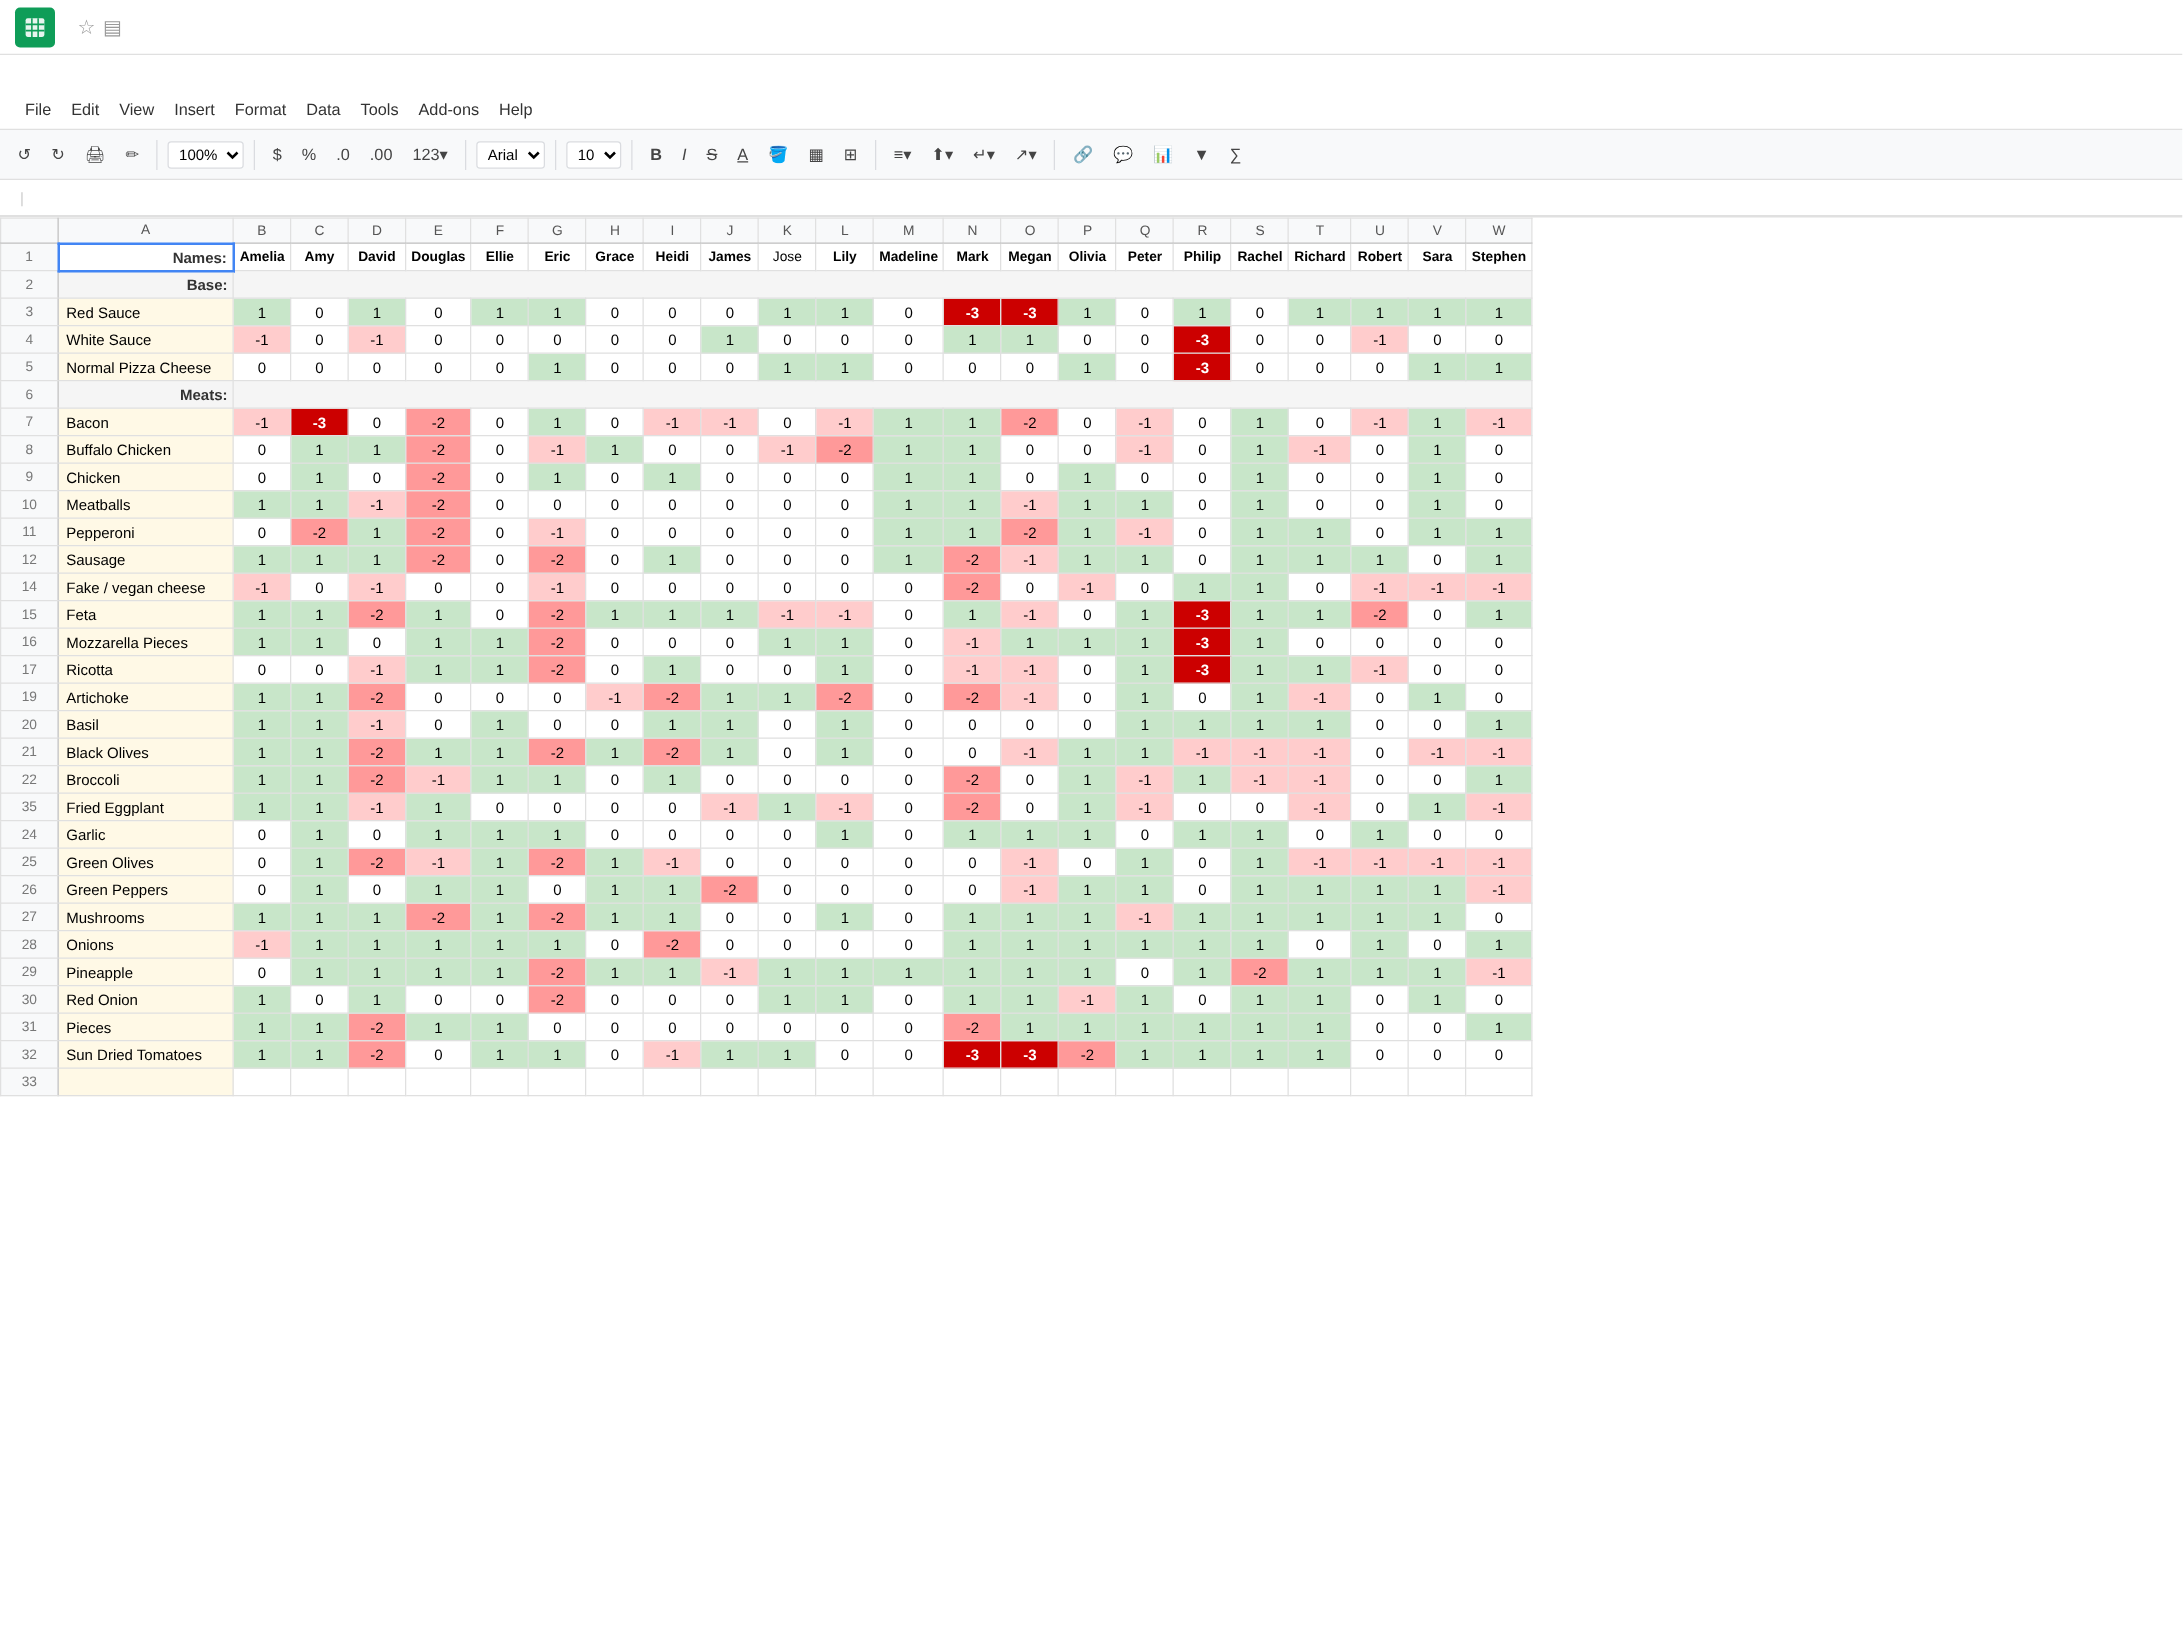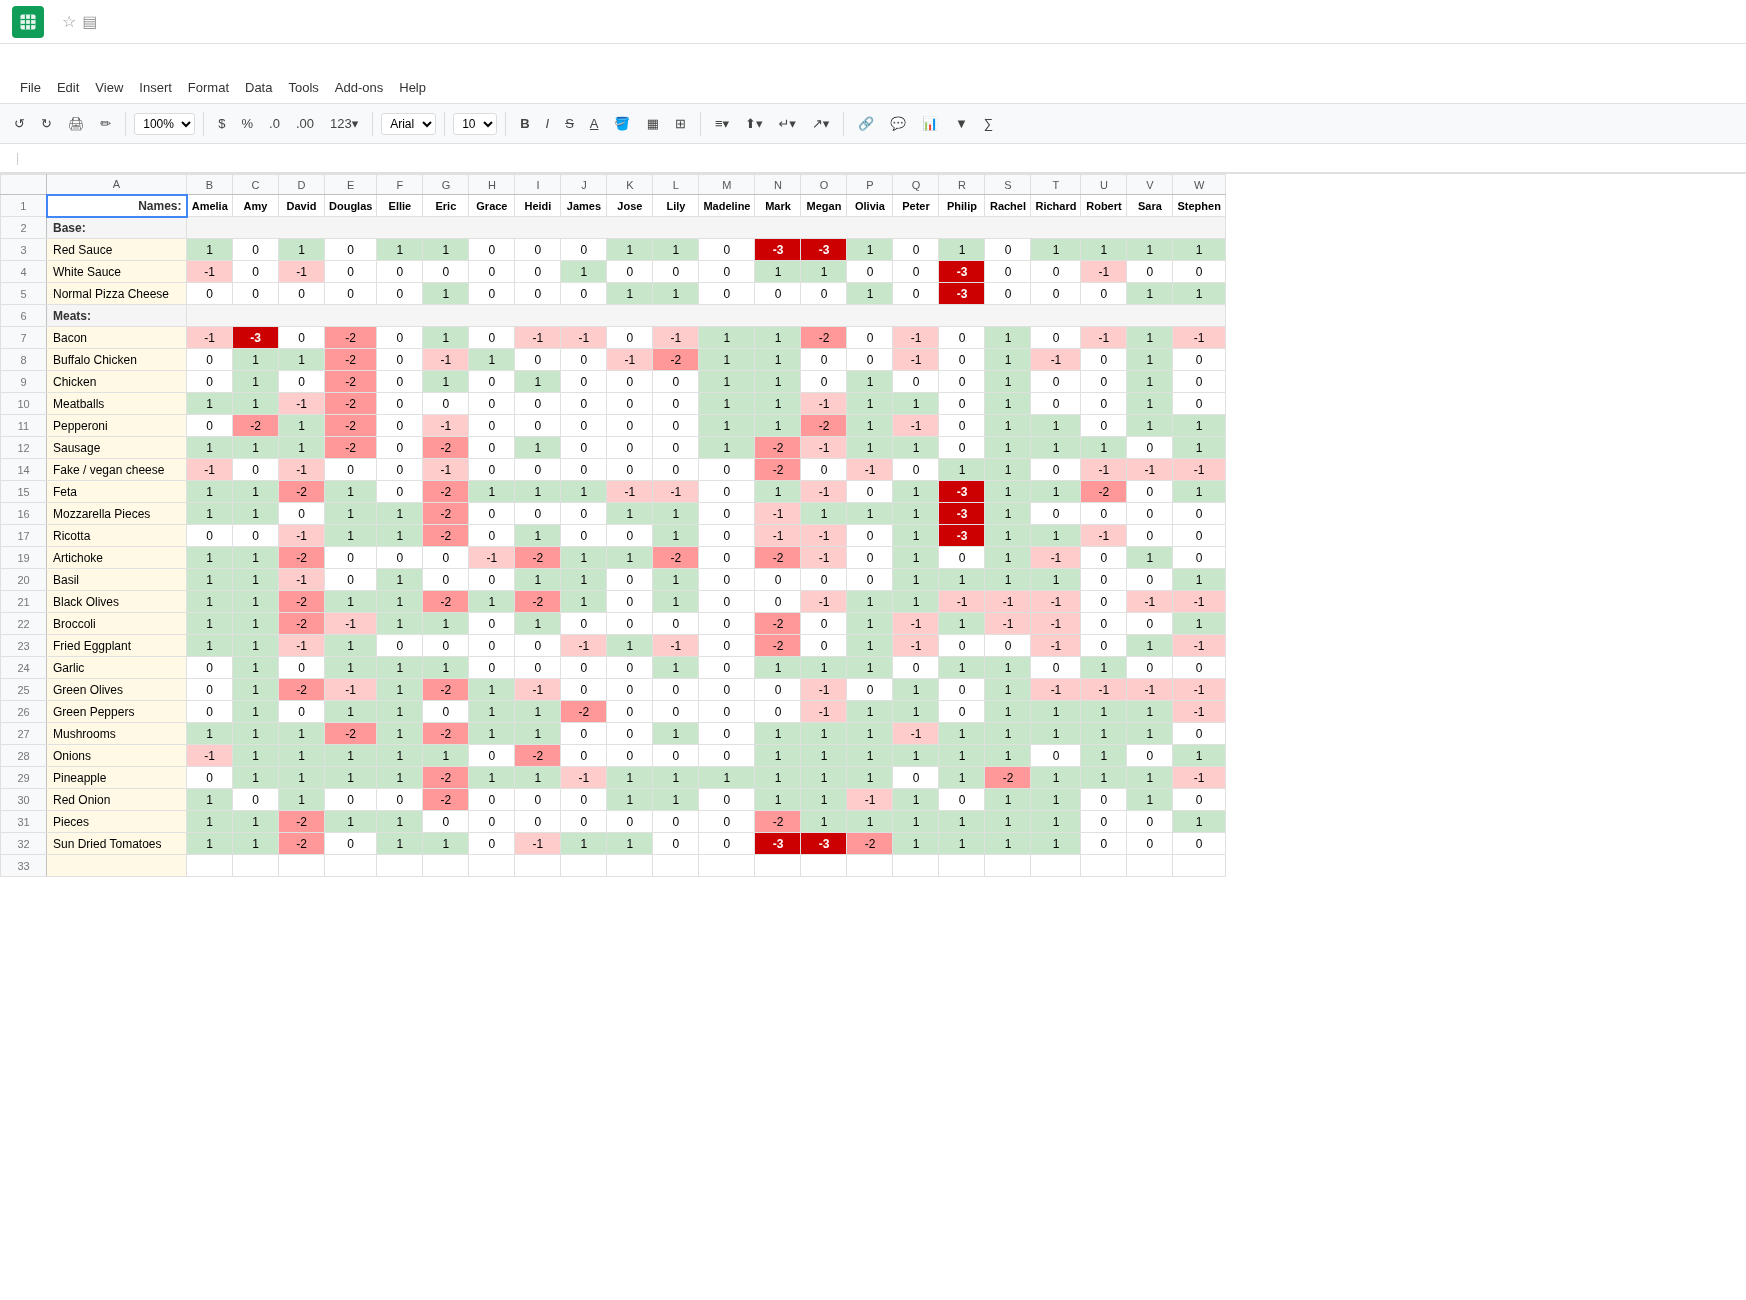--- a/index.html
+++ b/index.html
@@ -140,21 +140,21 @@
       background: #fff9e6;
       text-align: left;
       min-width: 140px;
       width: 140px;
       font-size: 12px;
       padding-left: 6px;
     }
     .section-header {
       background: #f5f5f5;
       font-weight: bold;
-      text-align: left;
+      text-align: right;
       padding-left: 6px;
       color: #333;
     }
     .header-name-cell {
       text-align: right;
       font-weight: bold;
       background: #fff;
       border: 2px solid #4285f4 !important;
       color: #333;
     }
@@ -291,21 +291,21 @@
           <td class="header-name-cell" style="min-width: 140px; width: 140px; text-align: right;">Names:</td>
           <td style="font-weight: bold; font-size: 11px;">Amelia</td>
           <td style="font-weight: bold; font-size: 11px;">Amy</td>
           <td style="font-weight: bold; font-size: 11px;">David</td>
           <td style="font-weight: bold; font-size: 11px;">Douglas</td>
           <td style="font-weight: bold; font-size: 11px;">Ellie</td>
           <td style="font-weight: bold; font-size: 11px;">Eric</td>
           <td style="font-weight: bold; font-size: 11px; margin-top: 20px;">Grace</td>
           <td style="font-weight: bold; font-size: 11px;">Heidi</td>
           <td style="font-weight: bold; font-size: 11px;">James</td>
-          <td style="font-weight: bold; font-size: 11px;">Jose</td>
+          <td style="font-weight: normal; font-size: 11px;">Jose</td>
           <td style="font-weight: bold; font-size: 11px;">Lily</td>
           <td style="font-weight: bold; font-size: 11px;">Madeline</td>
           <td style="font-weight: bold; font-size: 11px;">Mark</td>
           <td style="font-weight: bold; font-size: 11px;">Megan</td>
           <td style="font-weight: bold; font-size: 11px;">Olivia</td>
           <td style="font-weight: bold; font-size: 11px;">Peter</td>
           <td style="font-weight: bold; font-size: 11px;">Philip</td>
           <td style="font-weight: bold; font-size: 11px;">Rachel</td>
           <td style="font-weight: bold; font-size: 11px;">Richard</td>
           <td style="font-weight: bold; font-size: 11px;">Robert</td>
@@ -758,21 +758,21 @@
           <td class="pos-1">1</td>
           <td class="neg-1">-1</td>
           <td class="pos-1">1</td>
           <td class="neg-1">-1</td>
           <td class="neg-1">-1</td>
           <td class="pos-0">0</td>
           <td class="pos-0">0</td>
           <td class="pos-1">1</td>
         </tr>
         <tr>
-          <td class="row-num">23</td>
+          <td class="row-num">35</td>
           <td class="name-col">Fried Eggplant</td>
           <td class="pos-1">1</td>
           <td class="pos-1">1</td>
           <td class="neg-1">-1</td>
           <td class="pos-1">1</td>
           <td class="pos-0">0</td>
           <td class="pos-0">0</td>
           <td class="pos-0">0</td>
           <td class="pos-0">0</td>
           <td class="neg-1">-1</td>

